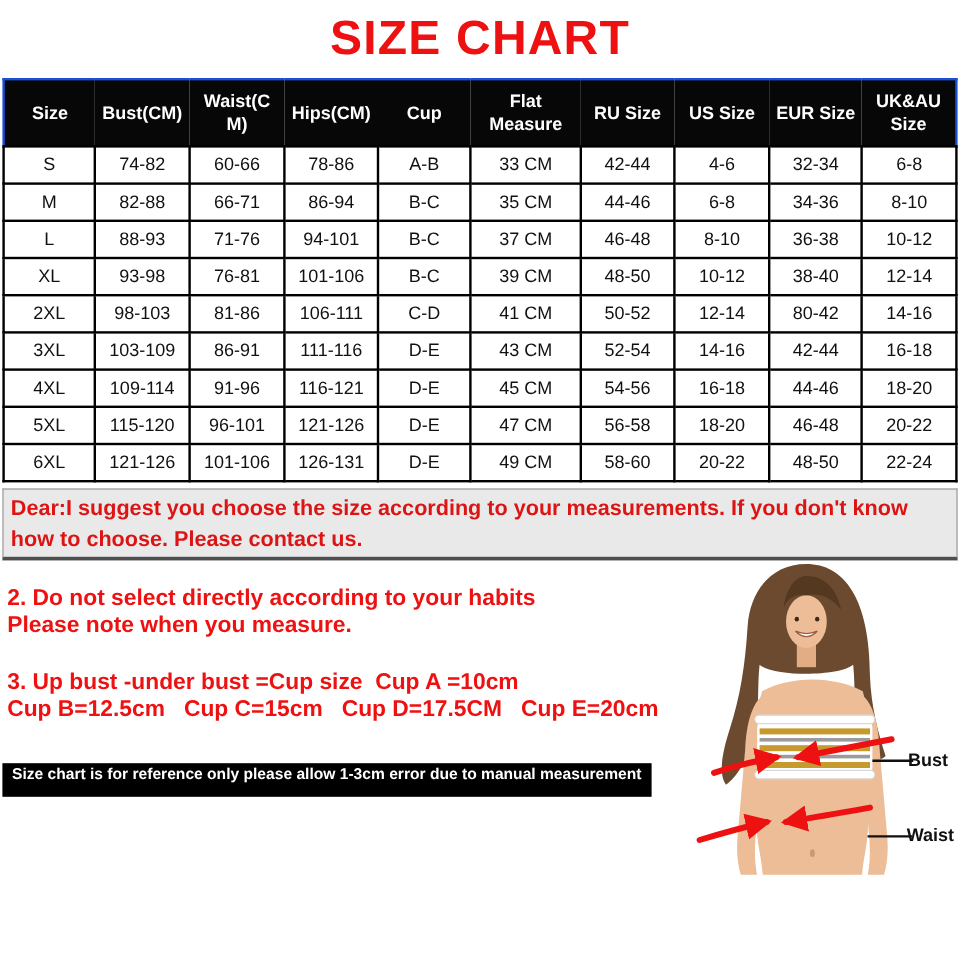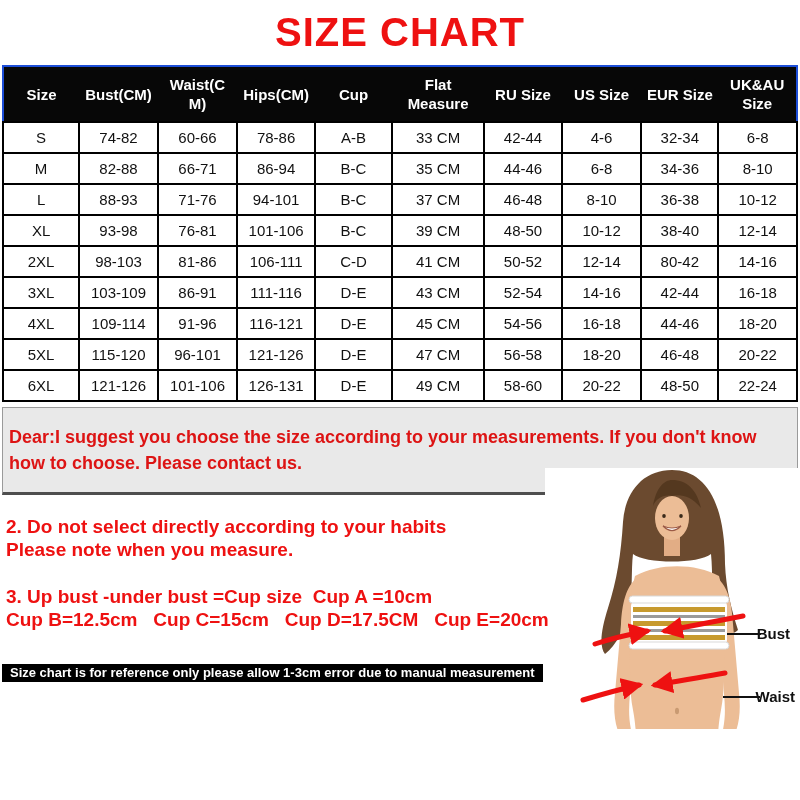--- a/index.html
+++ b/index.html
@@ -29,32 +29,32 @@
   table.size-table th{background:var(--table_header_bg);color:var(--table_header_text);
     font-size:15px;font-weight:bold;height:56px;text-align:center;vertical-align:middle;
     border:none;padding:0 4px;line-height:19px;}
   table.size-table th.col2{word-break:break-all;padding:0 10px;margin-top:40px;}
   table.size-table td{border:2px solid #000;height:31px;text-align:center;vertical-align:middle;
     font-size:15px;color:#111;padding:0 2px;}
   .col0{width:9.6%}.col1{width:9.9%}.col2{width:10.0%}.col3{width:9.8%}.col4{width:9.7%}
   .col5{width:11.6%}.col6{width:9.8%}.col7{width:10.0%}.col8{width:9.7%}.col9{width:9.9%}
 
   .dear-box{position:relative;z-index:1;margin:5px 2px 0;background:var(--dear_bg);
-    border:1px solid #9a9a9a;border-bottom:3px solid #4e4e4e;padding:16px 6px;
+    border:1px solid #9a9a9a;border-bottom:3px solid #4e4e4e;padding:2px 6px;
     color:var(--dear_red);font-weight:bold;font-size:18px;line-height:26px;}
 
   .notice{position:relative;z-index:3;margin:20px 0 0 6px;width:592px;color:var(--accent_red);}
   .notice-heading{margin:0;font-size:37px;line-height:42px;font-weight:bold;}
   .notice-item{margin:0 0 24px 0;font-size:19px;line-height:23px;font-weight:bold;
     white-space:pre-wrap;}
   .notice-item.first{margin-top:14px;}
 
   .disclaimer{position:relative;z-index:3;display:inline-block;margin:9px 0 0 2px;
     background:var(--disclaimer_bg);color:var(--disclaimer_text);
-    font-size:13px;line-height:15px;font-weight:bold;padding:1px 8px 2px;}
+    font-size:13px;line-height:15px;font-weight:bold;padding:1px 8px 12px;}
 
   .photo{position:absolute;left:545px;top:468px;width:255px;height:261px;background:#fff;
     z-index:2;overflow:hidden;}
   .photo svg{display:block;}
   .fig-label{position:absolute;font-size:15px;font-weight:bold;color:#111;line-height:16px;}
   .fig-label.bust{top:158px;right:10px;}
   .fig-label.waist{top:221px;right:5px;}
   .fig-label.hips{top:268px;right:6px;}
 </style>
 </head>

